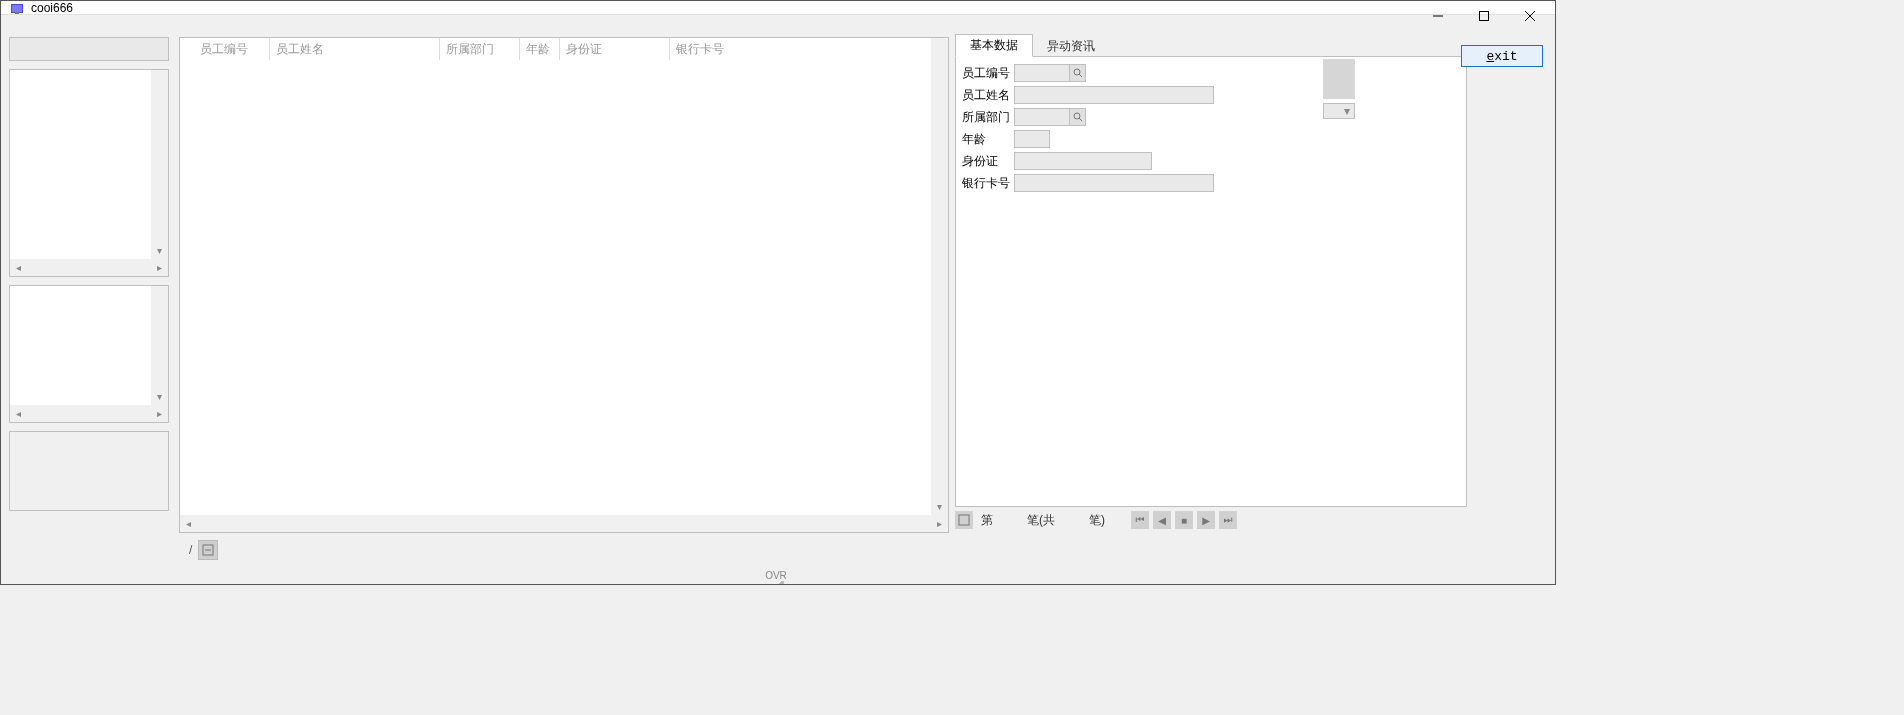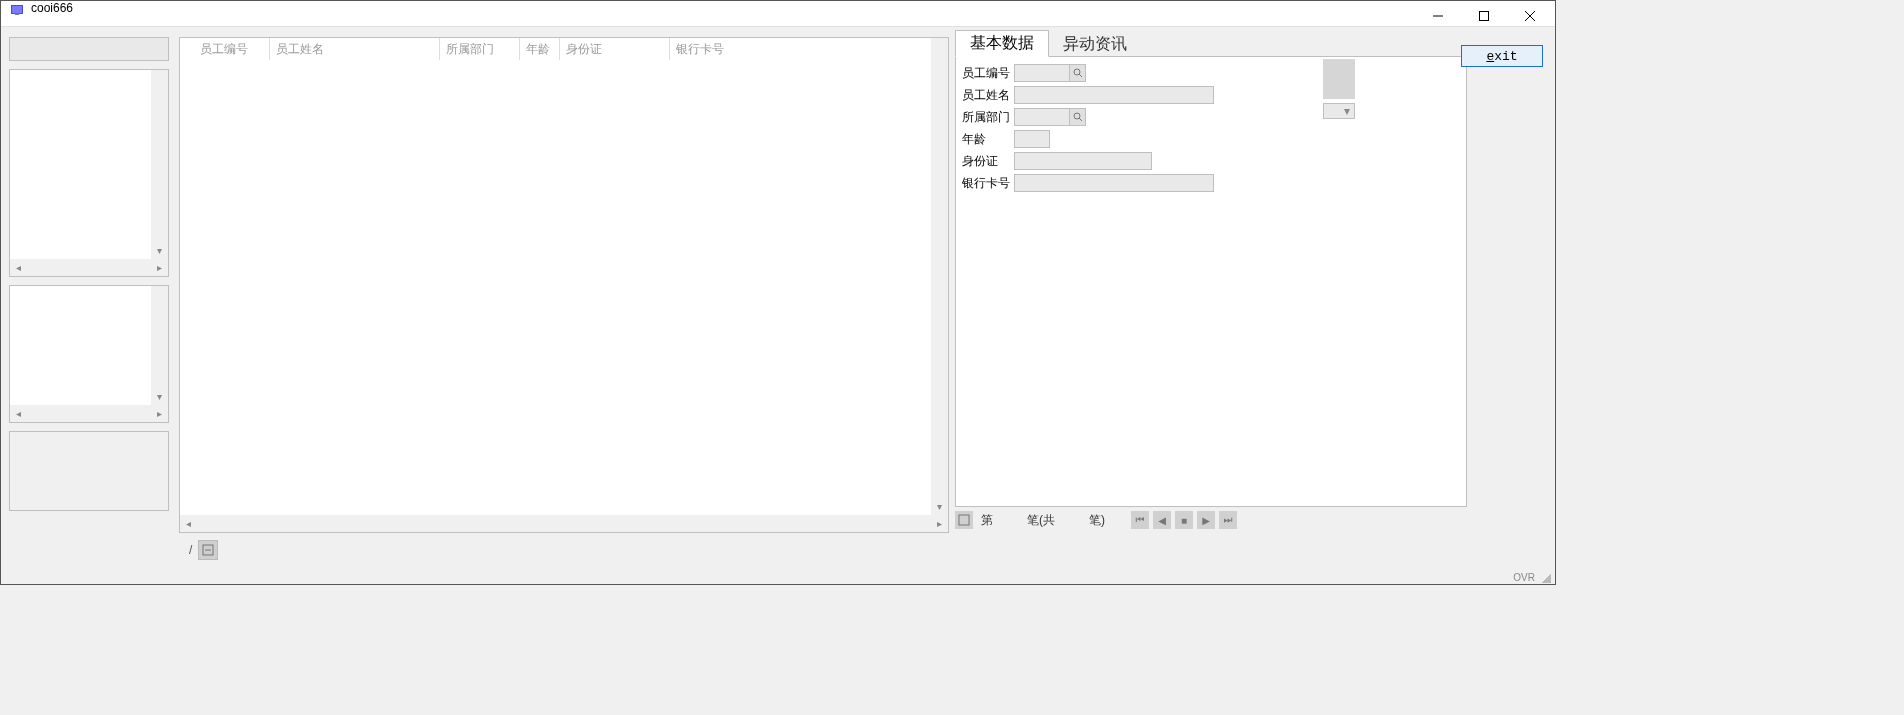--- a/index.html
+++ b/index.html
@@ -8,23 +8,24 @@
     font-size: 12px;
     background: #f0f0f0;
     width: 1556px;
     height: 585px;
     overflow: hidden;
     position: relative;
     border: 1px solid #555;
   }
   
   .titlebar {
-    height: 26px;
+    height: 14px;
     background: #fff;
     display: flex;
+    align-items: center;
     border-bottom: 1px solid #e0e0e0;
     padding: 0 2px 0 8px;
   }
   .titlebar .icon {
     width: 16px; height: 16px;
     margin-right: 6px;
     display: inline-flex; align-items: center; justify-content: center;
   }
   .titlebar .title { flex: 1; color: #000; font-size: 12px; }
   .winbtns { display: flex; height: 100%; }
@@ -130,21 +131,21 @@
   
   .detail {
     position:absolute;
     left: 954px; top: 6px; width: 512px; height: 470px;
   }
   .tabs {
     display:flex; height:20px; align-items:flex-end;
   }
   .tab {
     padding: 2px 14px 2px 14px;
-    font-size:16px;
+    font-size:12px;
     background:#f0f0f0;
     position:relative;
   }
   .tab.active { background:#fff; border:1px solid #bfbfbf; border-bottom:1px solid #fff; z-index:2; }
   .tab.inactive { color:#333;margin-top:12px; }
   .detail-body {
     position:absolute; top:19px; left:0; right:0; bottom:0;
     border:1px solid #bfbfbf; background:#fff;
     padding: 6px 8px 6px 6px;
   }
@@ -197,20 +198,21 @@
     color:#000;
   }
   .exit-btn .ul { text-decoration: underline; }
 
   
   .statusbar {
     position:absolute; left:0; right:0; bottom:0; height:14px;
     display:flex; justify-content:flex-end; align-items:center;
     font-size:10px; color:#888; padding-right:4px;
     background:#f0f0f0;
+    flex-direction:column;
   }
   .grip {
     width:12px; height:12px; margin-left:4px;
     background:
       linear-gradient(135deg, transparent 60%, #bbb 60%);
   }
 </style>
 </head>
 <body>
 

